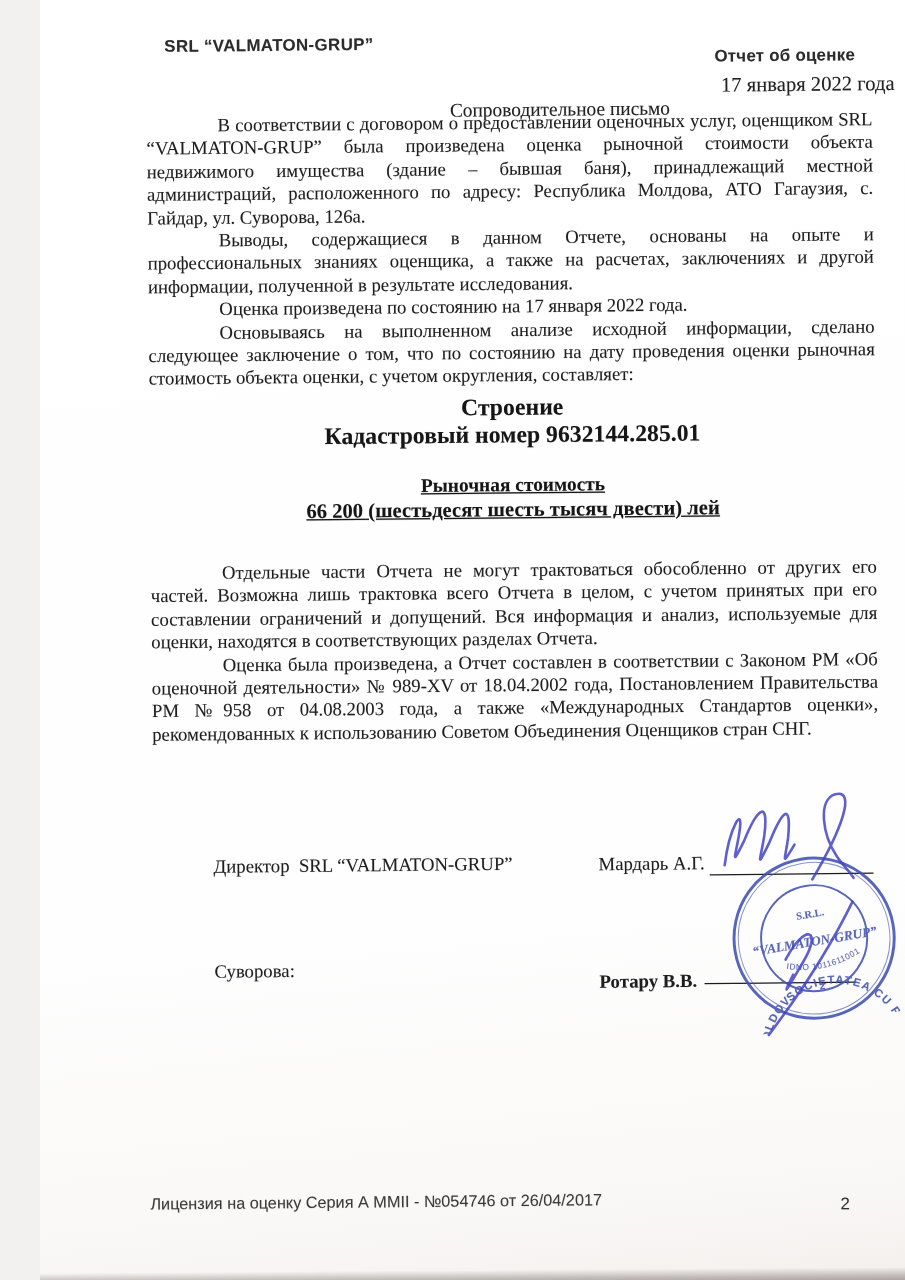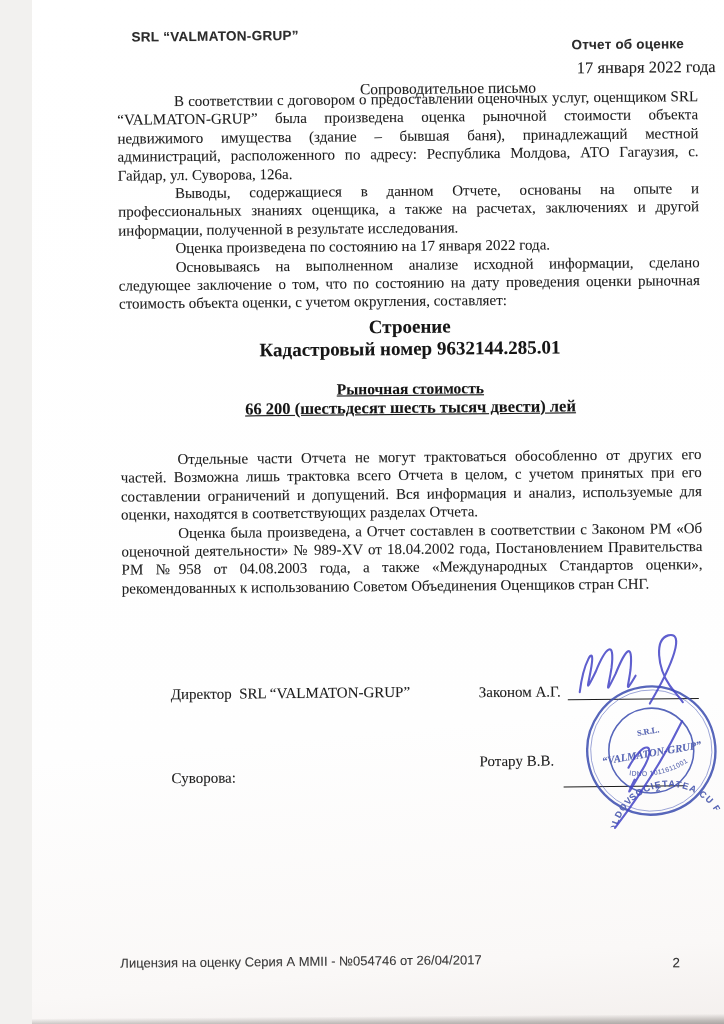--- a/index.html
+++ b/index.html
@@ -108,25 +108,25 @@
       <div class="h-object">Строение</div>
       <div class="h-cad">Кадастровый номер 9632144.285.01</div>
       <div class="h-mv">Рыночная стоимость</div>
       <div class="h-amount">66 200 (шестьдесят шесть тысяч двести) лей</div>
 
       <p class="sp-before">Отдельные части Отчета не могут трактоваться обособленно от других его частей. Возможна лишь трактовка всего Отчета в целом, с учетом принятых при его составлении ограничений и допущений. Вся информация и анализ, используемые для оценки, находятся в соответствующих разделах Отчета.</p>
       <p>Оценка была произведена, а Отчет составлен в соответствии с Законом РМ «Об оценочной деятельности» № 989-XV от 18.04.2002 года, Постановлением Правительства РМ №958 от 04.08.2003 года, а также «Международных Стандартов оценки», рекомендованных к использованию Советом Объединения Оценщиков стран СНГ.</p>
     </div>
 
     <div class="sig-label" style="left:137px;top:684px;">Директор  SRL “VALMATON-GRUP”</div>
-    <div class="sig-name" style="left:445px;top:685px;">Законом А.Г.</div>
+    <div class="sig-name" style="left:445px;top:685px;">Мардарь А.Г.</div>
     <div class="sig-line line1"></div>
 
     <div class="sig-label" style="left:137px;top:768px;">Суворова:</div>
-    <div class="sig-name" style="left:445px;top:754px;">Ротару В.В.</div>
+    <div class="sig-name" style="left:445px;top:779px;font-weight:bold;">Ротару В.В.</div>
     <div class="sig-line line2"></div>
 
     <svg class="stamp" viewBox="0 0 140 140">
       <defs>
         <path id="ringPath" d="M 42.5,117.6 A 55,55 0 1 1 42.2,117.8" fill="none"></path>
         <path id="idnoPath" d="M 36,88 Q 70,102 104,88" fill="none"></path>
       </defs>
       <circle cx="70" cy="70" r="65" fill="none" stroke="#4152b2" stroke-width="2.4"></circle>
       <circle cx="70" cy="70" r="61.5" fill="none" stroke="#4152b2" stroke-width="0.8" opacity="0.7"></circle>
       <circle cx="70" cy="70" r="43" fill="none" stroke="#4152b2" stroke-width="1.6"></circle>

